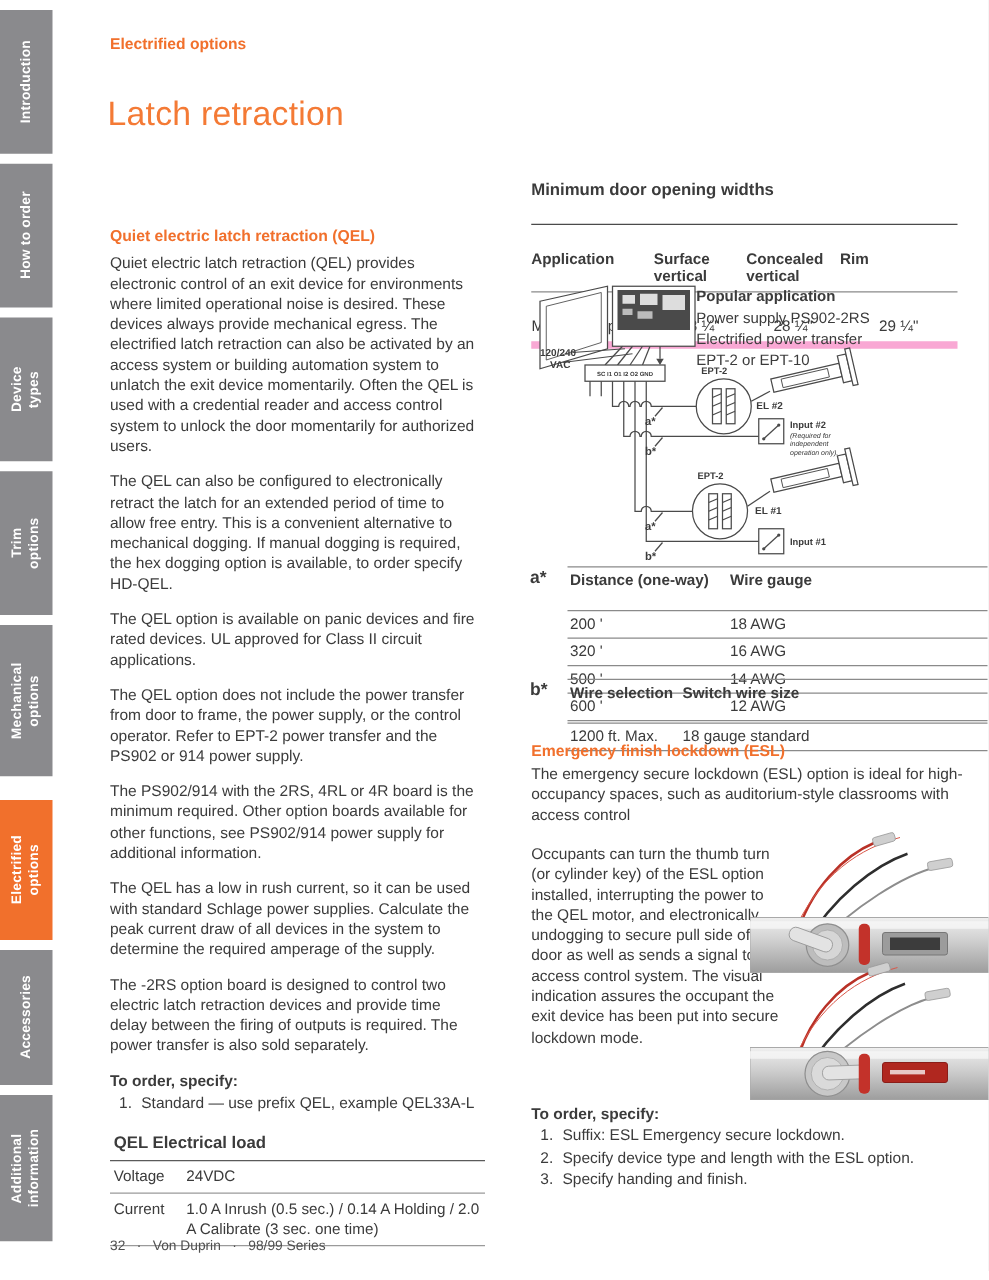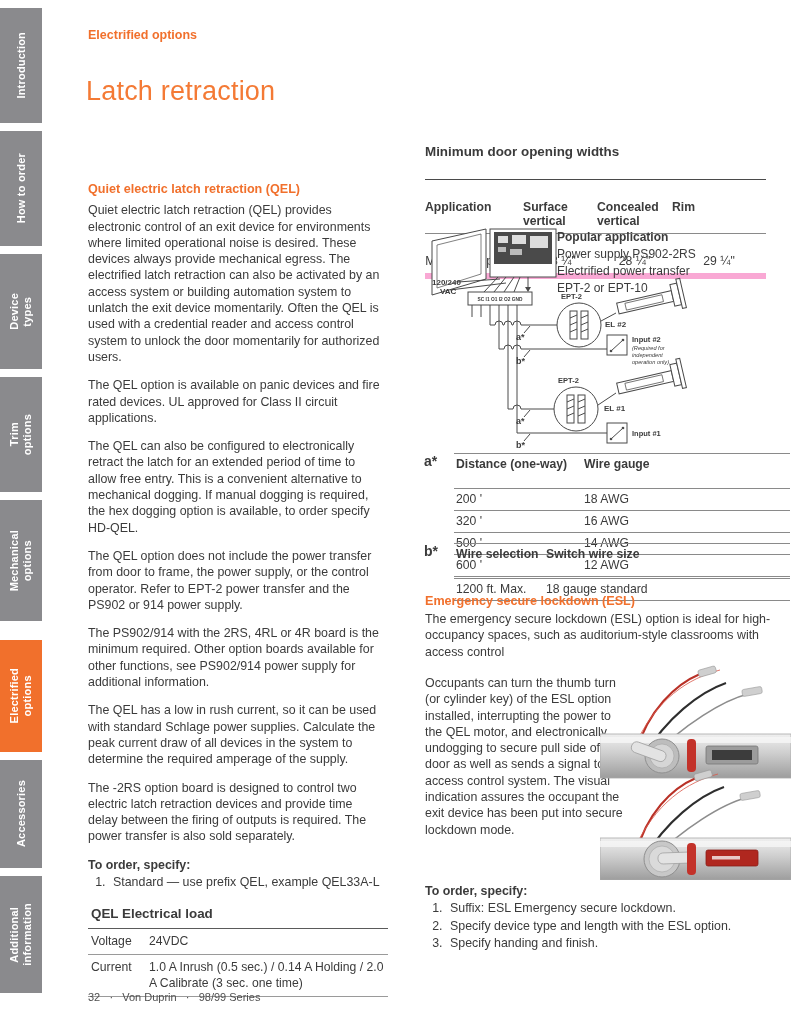--- a/index.html
+++ b/index.html
@@ -93,22 +93,22 @@
       <span class="vlabel">Additional
 information</span>
     </div>
 
   <div class="kicker">Electrified options</div>
   <div class="page-title">Latch retraction</div>
 
   <div class="col-left">
     <h3 class="sect-h">Quiet electric latch retraction (QEL)</h3>
     <p>Quiet electric latch retraction (QEL) provides electronic control of an exit device for environments where limited operational noise is desired. These devices always provide mechanical egress. The electrified latch retraction can also be activated by an access system or building automation system to unlatch the exit device momentarily. Often the QEL is used with a credential reader and access control system to unlock the door momentarily for authorized users.</p>
+    <p>The QEL can also be configured to electronically retract the latch for an extended period of time to allow free entry. This is a convenient alternative to mechanical dogging. If manual dogging is required, the hex dogging option is available, to order specify HD-QEL.</p>
     <p>The QEL option is available on panic devices and fire rated devices. UL approved for Class II circuit applications.</p>
-    <p>The QEL can also be configured to electronically retract the latch for an extended period of time to allow free entry. This is a convenient alternative to mechanical dogging. If manual dogging is required, the hex dogging option is available, to order specify HD-QEL.</p>
     <p>The QEL option does not include the power transfer from door to frame, the power supply, or the control operator. Refer to EPT-2 power transfer and the PS902 or 914 power supply.</p>
     <p>The PS902/914 with the 2RS, 4RL or 4R board is the minimum required. Other option boards available for other functions, see PS902/914 power supply for additional information.</p>
     <p>The QEL has a low in rush current, so it can be used with standard Schlage power supplies. Calculate the peak current draw of all devices in the system to determine the required amperage of the supply.</p>
     <p>The -2RS option board is designed to control two electric latch retraction devices and provide time delay between the firing of outputs is required. The power transfer is also sold separately.</p>
     <div class="order-h">To order, specify:</div>
     <ol class="order-list">
       <li>Standard — use prefix QEL, example QEL33A-L</li>
     </ol>
 
     <div class="elec-table">
@@ -283,21 +283,21 @@
         <span>Wire selection</span>
         <span>Switch wire size</span>
       </div>
       <div class="drow cols-b">
         <span>1200 ft. Max.</span>
         <span>18 gauge standard</span>
       </div>
     </div>
   </div>
 
-  <div class="esl-h">Emergency secure lockdown (ESL)</div>
+  <div class="esl-h">Emergency finish lockdown (ESL)</div>
   <div class="esl-intro">The emergency secure lockdown (ESL) option is ideal for high-occupancy spaces, such as auditorium-style classrooms with access control</div>
   <div class="esl-body">Occupants can turn the thumb turn (or cylinder key) of the ESL option installed, interrupting the power to the QEL motor, and electronically undogging to secure pull side of the door as well as sends a signal to the access control system. The visual indication assures the occupant the exit device has been put into secure lockdown mode.</div>
 
   <div class="esl-photos">
     <svg width="191" height="220" viewBox="0 0 191 220">
       <defs>
         <linearGradient id="barGrad" x1="0" y1="0" x2="0" y2="1">
           <stop offset="0" stop-color="#f0f0f0"></stop>
           <stop offset="0.45" stop-color="#cdcdcd"></stop>
           <stop offset="1" stop-color="#9d9d9d"></stop>

